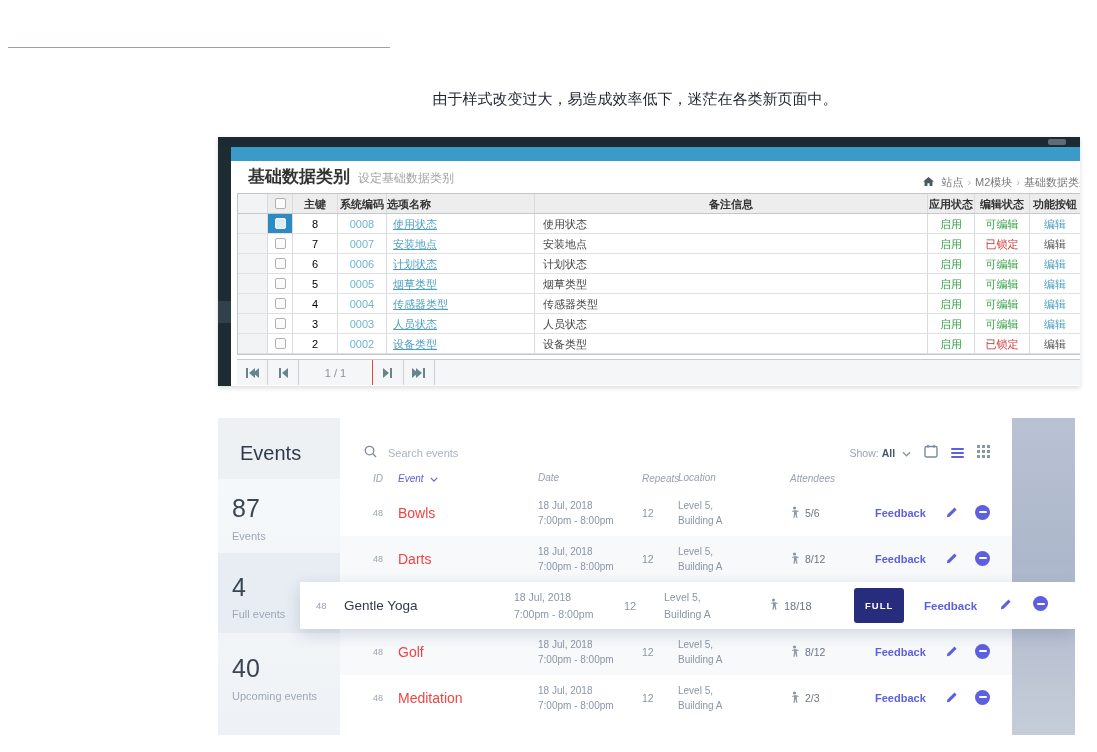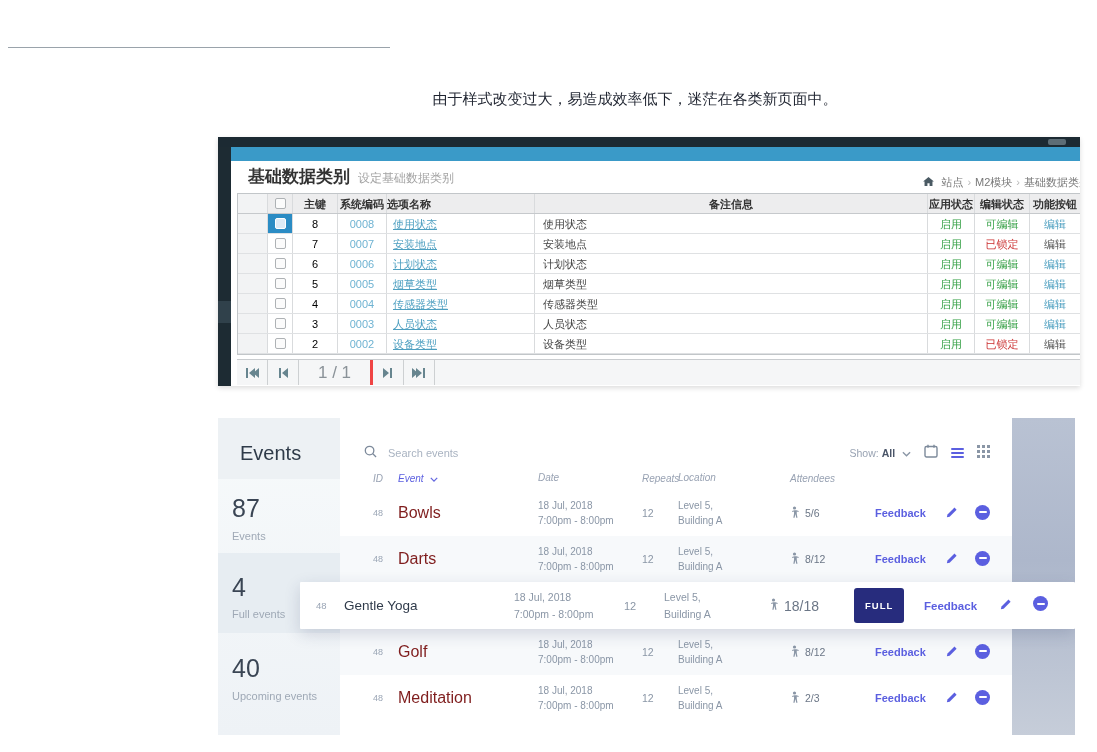--- a/index.html
+++ b/index.html
@@ -45,22 +45,22 @@
   .cbsel .cb{border-color:#fff;background:#ddebf6;}
   .c-code{color:#6fb3d2;}
   .c-name{color:var(--linkblue);text-decoration:underline;}
   .c-green{color:var(--green);}
   .c-red{color:var(--red);}
   .c-blue{color:var(--linkblue);}
   .c-dark{color:#555;}
   .a-footer{left:19px;top:222px;width:843px;height:26px;background:#f5f6f7;border-top:1px solid #c9cccf;
     display:flex;align-items:stretch;}
   .pg-btn{width:31px;border-right:1px solid #cdd0d2;display:flex;align-items:center;justify-content:center;}
-  .pg-page{width:74px;border-right:3px solid #ef4444;display:flex;align-items:center;justify-content:center;
-    color:#8a9298;font-size:17px;}
+  .pg-page{width:74px;border-right:1px solid #ef4444;display:flex;align-items:center;justify-content:center;
+    color:#8a9298;font-size:11px;}
   .pg-btn svg{display:block;}
 
   
   .shot2{left:218px;top:418px;width:857px;height:317px;background:#fff;overflow:hidden;
     color:#3f4a5a;}
   .e-graystrip{left:794px;top:0;width:63px;height:317px;
     background:linear-gradient(180deg,#b9c2d3 0%,#adb7cb 45%,#c6cdd9 100%);}
   .e-sidebar{left:0;top:0;width:122px;height:317px;background:linear-gradient(180deg,#f7fafb,#eef2f6);}
   .e-sb-head{left:0;top:0;width:122px;height:61px;background:#edf1f4;}
   .e-sb-title{left:22px;top:24px;font-size:20px;color:#2f3b49;}
@@ -76,40 +76,40 @@
   .e-show{font-size:10.5px;color:#98a2b2;}
   .e-show b{color:#4a5568;font-weight:bold;margin-left:3px;}
   .ic-list span{display:block;width:13px;height:2.5px;background:var(--purple);margin:1.5px 0;border-radius:1px;}
   .e-header{position:absolute;left:0;top:48px;width:672px;height:24px;display:flex;align-items:center;
     font-size:10px;color:#98a2b3;font-style:italic;}
   .e-rows{position:absolute;left:0;top:72px;width:672px;}
   .e-row{display:flex;align-items:center;height:46px;font-size:10.5px;color:#8a96a6;}
   .e-row.tint{background:#f7f9fb;}
   .pad33{width:33px;flex:none;}
   .ec-id{width:25px;flex:none;font-size:9px;color:#9aa5b5;}
-  .ec-name{width:140px;flex:none;font-size:16px;color:#7f1d1d;}
+  .ec-name{width:140px;flex:none;font-size:14px;color:#ef4444;}
   .ec-date{width:100px;flex:none;font-size:10px;line-height:1.55;}
   .ec-rep{width:40px;flex:none;padding-left:4px;}
   .ec-loc{width:112px;flex:none;font-size:10px;line-height:1.55;}
   .ec-att{width:85px;flex:none;display:flex;align-items:center;gap:6px;color:#6b7686;}
   .ec-fb{width:70px;flex:none;color:var(--purple);font-size:11px;font-weight:bold;}
   .ec-edit{width:30px;flex:none;}
   .ec-rem{width:37px;flex:none;}
   .minus-ic{width:15px;height:15px;border-radius:50%;background:var(--purple);position:relative;display:inline-block;}
   .minus-ic:after{content:"";position:absolute;left:3.5px;top:6.5px;width:8px;height:2px;background:#fff;border-radius:1px;}
   
   .e-card{position:relative;z-index:5;margin-left:-40px;width:775px;height:47px;background:#fff;
     display:flex;align-items:center;box-shadow:0 5px 16px rgba(45,55,100,.18);border-radius:1px;}
   .k-pad{width:16px;flex:none;}
   .k-id{width:28px;flex:none;font-size:9.5px;color:#9aa5b5;}
   .k-name{width:170px;flex:none;font-size:13.5px;color:#2f3a4a;}
   .k-date{width:110px;flex:none;font-size:10.5px;color:#8a96a6;line-height:1.55;}
   .k-rep{width:40px;flex:none;font-size:11px;color:#8a96a6;}
   .k-loc{width:105px;flex:none;font-size:10.5px;color:#8a96a6;line-height:1.55;}
-  .k-att{width:85px;flex:none;display:flex;align-items:center;gap:6px;font-size:14px;color:#6b7686;}
+  .k-att{width:85px;flex:none;display:flex;align-items:center;gap:6px;font-size:11px;color:#6b7686;}
   .k-badge{width:70px;flex:none;}
   .full-badge{display:inline-block;background:var(--badge);color:#fff;font-size:9.5px;font-weight:bold;
     letter-spacing:1px;padding:12px 11px;border-radius:3px;}
   .k-fb{width:75px;flex:none;color:var(--purple);font-size:11.5px;font-weight:bold;}
   .k-edit{width:34px;flex:none;}
   .k-rem{width:42px;flex:none;}
 </style>
 </head>
 <body>
 

